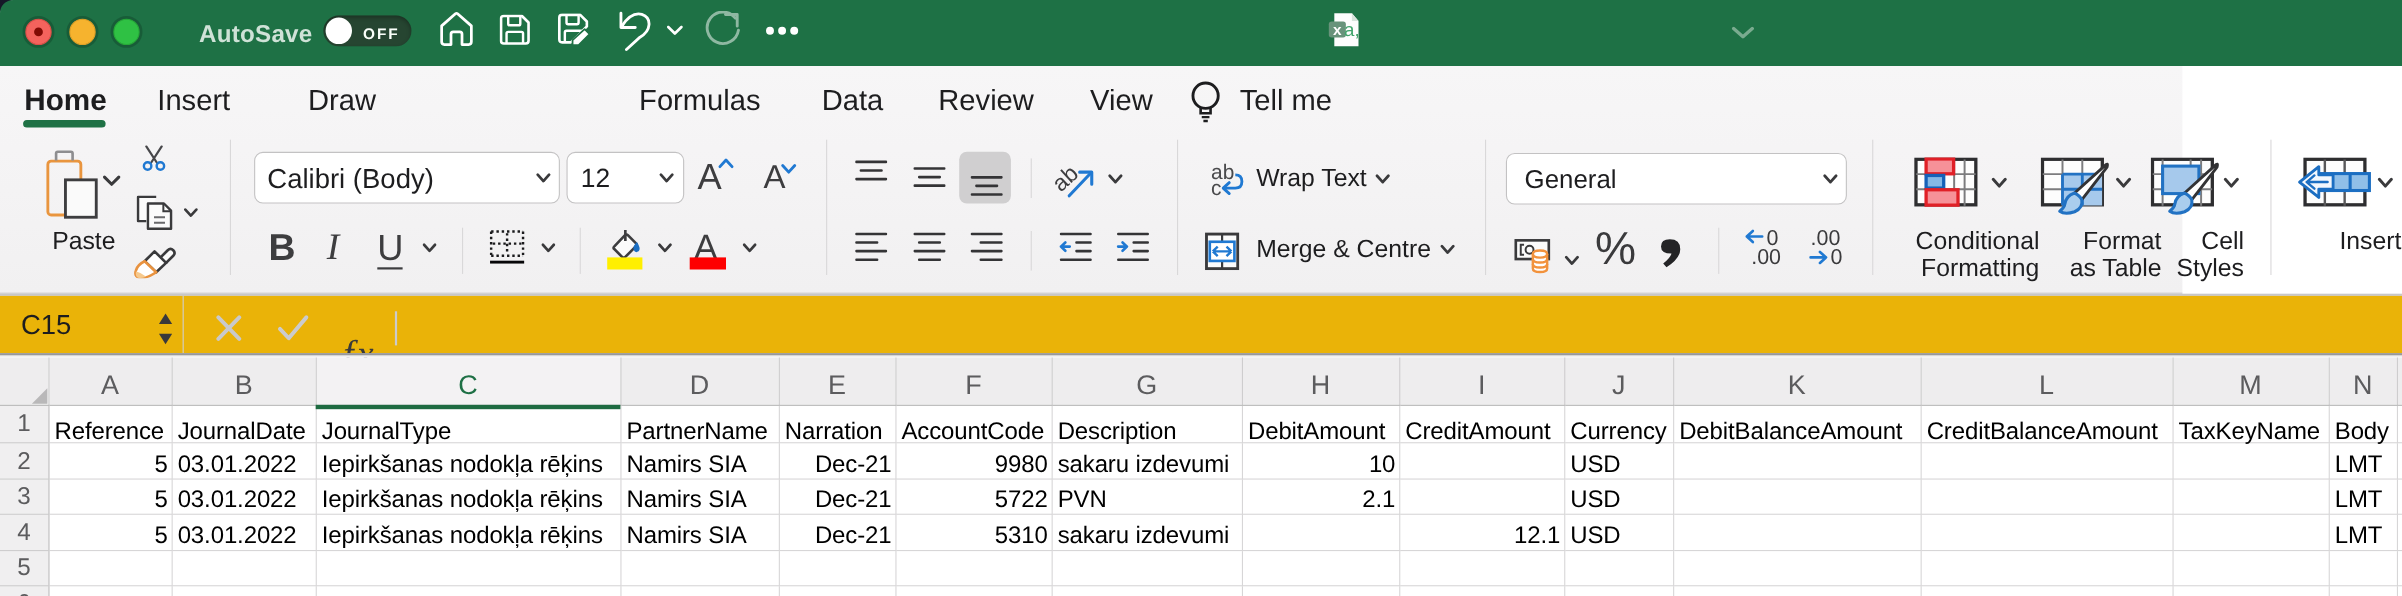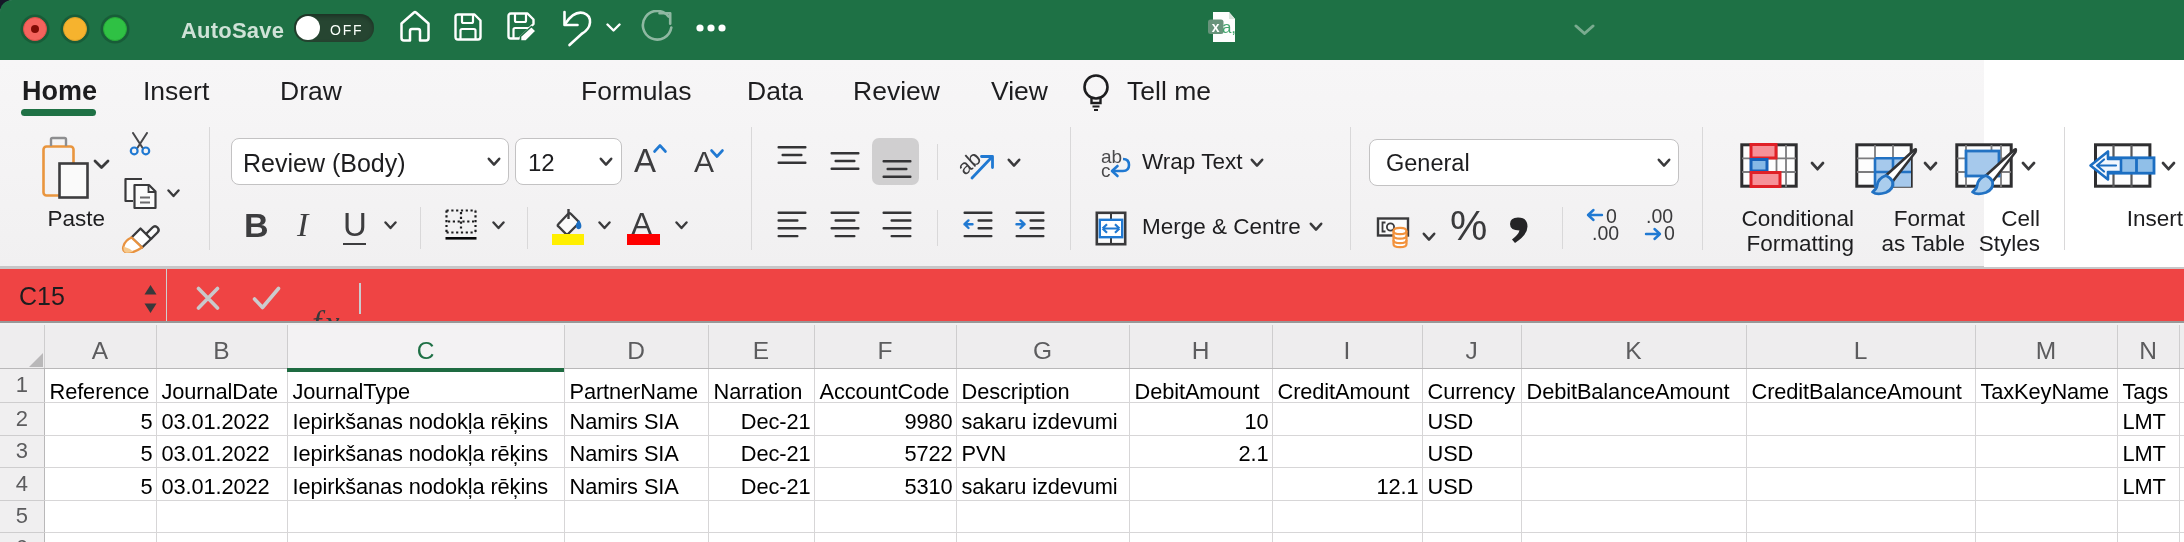--- a/index.html
+++ b/index.html
@@ -18,37 +18,37 @@
   #tl-red::after { content:""; position:absolute; left:7px; top:7px; width:8px; height:8px;
                    border-radius:50%; background:#820b05; }
   #tl-yel { left:63px; background:#f6b32e; border:1px solid #e0a027; }
   #tl-grn { left:103px; background:#2fc144; border:1px solid #27a838; }
   #autosave { position:absolute; left:181px; top:18px; font-size:22px; font-weight:700;
               color:#cfe2d7; letter-spacing:0.2px; }
   #toggle { position:absolute; left:294px; top:14px; width:80px; height:28px;
             background:#264531; border-radius:14px; box-shadow:inset 0 2px 4px rgba(0,0,0,.3); }
   #toggle .knob { position:absolute; left:2px; top:2px; width:24px; height:24px;
                   border-radius:50%; background:#fff; }
-  #toggle .off { position:absolute; left:36px; top:7.5px; font-size:14px; font-weight:400;
+  #toggle .off { position:absolute; left:36px; top:7.5px; font-size:14px; font-weight:700;
                  color:#fafffa; letter-spacing:1.8px; }
   .tbicon { position:absolute; top:0; }
   #doctitle { position:absolute; left:1248px; top:15px; font-size:28px; font-weight:700;
               color:#cce0d4; letter-spacing:-0.7px; }
 
   
   #band { left:0; top:60px; width:1984px; height:207px; background:linear-gradient(#f7f6f7, #f4f3f4 55%, #f1f0f1);
           border-bottom:1px solid #c7c6c7; }
   .tab { position:absolute; top:16px; font-size:26.5px; color:#1d1d1f; }
   .sep { position:absolute; background:#d9d8d9; width:1px; }
   .glabel { position:absolute; font-size:22.5px; color:#1d1d1f; text-align:right; line-height:24.5px; }
   .combo { position:absolute; background:#fff; border:1px solid #c3c2c3; border-radius:8px; }
   .cmbtxt { position:absolute; font-size:25px; color:#1d1d1f; }
 
   
-  #fbar { left:0; top:269px; width:2184px; height:52px; background:#ef4444; }
+  #fbar { left:0; top:269px; width:2184px; height:52px; background:#eab308; }
   #fbar-top { left:0; top:267px; width:2184px; height:2px; background:#c8c7c8; }
   #fbar-bot { left:0; top:321px; width:2184px; height:4px; background:#f0f0f0;
               border-top:2px solid #989898; }
   #namebox-border { position:absolute; left:166px; top:0; width:1px; height:54px; background:#d0d0d0; }
   #c15 { position:absolute; left:19px; top:13px; font-size:25px; color:#1d1d1f; }
 
   
   #grid { left:0; top:325px; width:2184px; height:217px; background:#fff; }
   table { border-collapse:collapse; table-layout:fixed; width:2184px; }
   td,th { padding:0; font-weight:normal; overflow:visible; white-space:nowrap; }
@@ -180,21 +180,21 @@
       </svg>
 
       <svg class="abs" style="left:120px; top:159px;" width="40" height="34" viewBox="0 0 40 34">
         <path d="M26 15 L32.5 8.5 Q35 6 37.5 8.5 Q40 11 37.5 13.5 L31 20" fill="#fbfbfb" stroke="#3a3a3c" stroke-width="2.4" stroke-linejoin="round"></path>
         <path d="M20.5 9.5 L31 20 L22 28.5 L11.5 18.5 Z" fill="#fff" stroke="#3a3a3c" stroke-width="2.4" stroke-linejoin="round"></path>
         <path d="M11.5 18.5 L22 28.5 Q12 35 6.5 33.5 Q2 32 3.5 27 Q5 21.5 11.5 18.5 Z" fill="#fff" stroke="#e8923f" stroke-width="2.4" stroke-linejoin="round"></path>
         <path d="M3.5 27.5 Q9 29 13 32.5 Q8 34.5 5.5 33.5 Q3 32.5 3.5 27.5 Z" fill="#f6c98d" stroke="none"></path>
       </svg>
 
       <div class="combo" style="left:231px; top:78px; width:278px; height:47px;"></div>
-      <div class="cmbtxt" style="left:243px; top:89px; font-size:25px;">Review (Body)</div>
+      <div class="cmbtxt" style="left:243px; top:89px; font-size:25px;">Calibri (Body)</div>
       <svg class="abs" style="left:487px; top:97px;" width="14" height="10" viewBox="0 0 14 10">
         <path d="M1.8 1.8 L7 7.6 L12.2 1.8" fill="none" stroke="#3a3a3c" stroke-width="2.5" stroke-linecap="round" stroke-linejoin="round"></path>
       </svg>
       <div class="combo" style="left:515px; top:78px; width:107px; height:47px;"></div>
       <div class="cmbtxt" style="left:528px; top:89px; font-size:24px;">12</div>
       <svg class="abs" style="left:599px; top:97px;" width="14" height="10" viewBox="0 0 14 10">
         <path d="M1.8 1.8 L7 7.6 L12.2 1.8" fill="none" stroke="#3a3a3c" stroke-width="2.5" stroke-linecap="round" stroke-linejoin="round"></path>
       </svg>
 
       <div class="abs" style="left:634px; top:84px; font-size:33px; color:#3d3d3f; line-height:1;">A</div>
@@ -524,21 +524,21 @@
       <td class="c">
               <div>DebitBalanceAmount</div>
             </td>
       <td class="c">
               <div>CreditBalanceAmount</div>
             </td>
       <td class="c">
               <div>TaxKeyName</div>
             </td>
       <td class="c">
-              <div>Tags</div>
+              <div>Body</div>
             </td>
       <td class="c"></td>
     </tr>
     <tr style="height:33px;">
       <td class="rh">2</td>
       <td class="c num">
               <div>5</div>
             </td>
       <td class="c">
               <div>03.01.2022</div>

